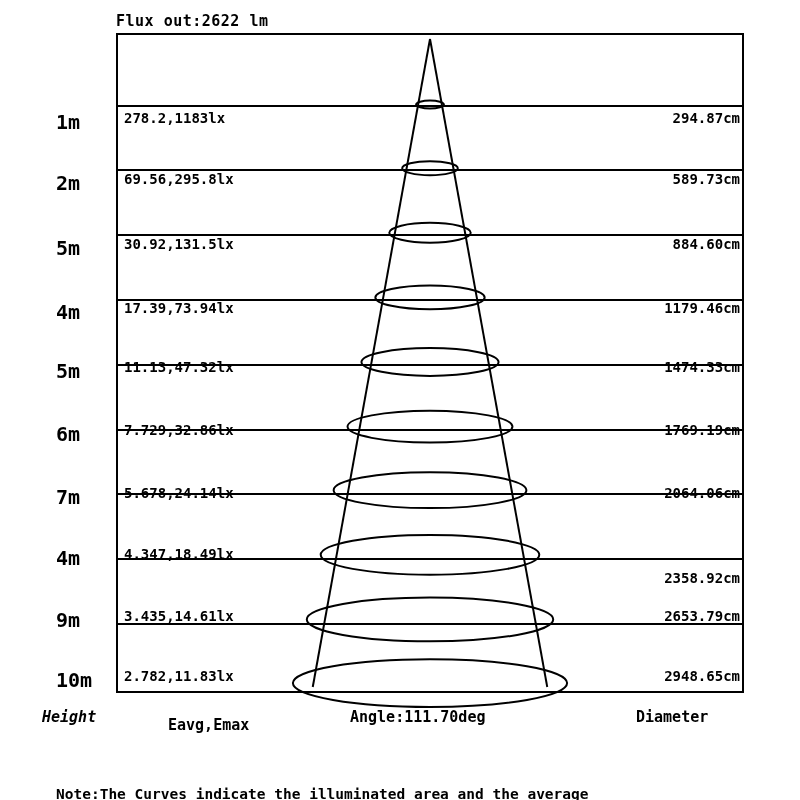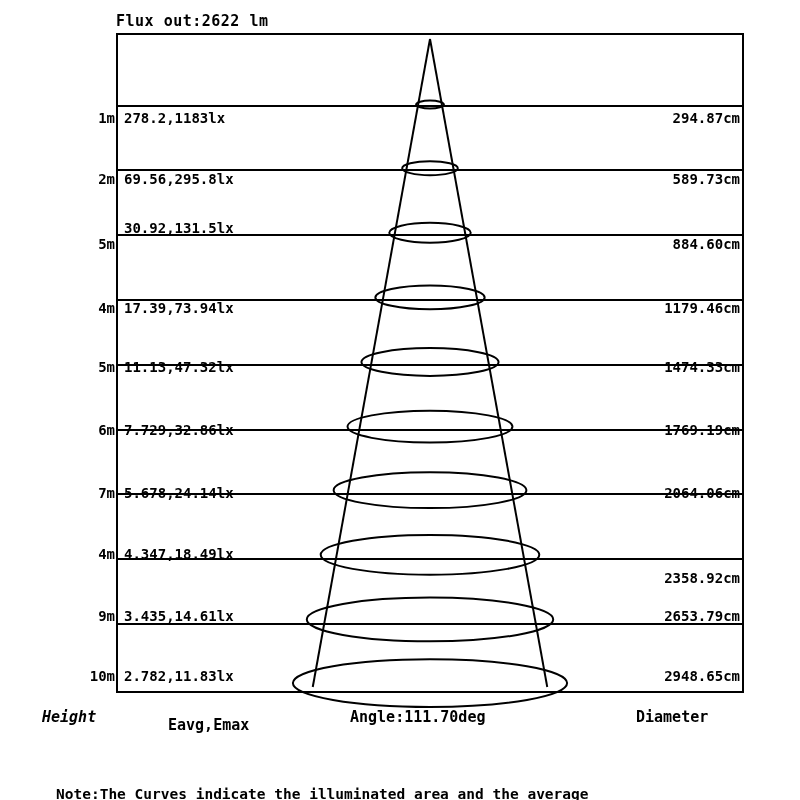--- a/index.html
+++ b/index.html
@@ -48,26 +48,26 @@
   svg.cone {
     position: absolute;
     left: 0;
     top: 0;
     width: 100%;
     height: 100%;
     overflow: visible;
   }
   .height-label {
     position: absolute;
-    text-align: right;
-    font-size: 14px;
+    text-align: left;
+    font-size: 20px;
     font-weight: bold;
     white-space: nowrap;
     width: 70px;
-    left: 45px;
+    left: 56px;
   }
   .eavg-label {
     position: absolute;
     left: 124px;
     font-size: 14px;
     font-weight: bold;
     white-space: nowrap;
   }
   .diam-label {
     position: absolute;
@@ -140,21 +140,21 @@
   <div class="height-label" style="top:300px">4m</div>
   <div class="height-label" style="top:359px">5m</div>
   <div class="height-label" style="top:422px">6m</div>
   <div class="height-label" style="top:485px">7m</div>
   <div class="height-label" style="top:546px">4m</div>
   <div class="height-label" style="top:608px">9m</div>
   <div class="height-label" style="top:668px">10m</div>
 
   <div class="eavg-label" style="top:110px">278.2,1183lx</div>
   <div class="eavg-label" style="top:171px">69.56,295.8lx</div>
-  <div class="eavg-label" style="top:220px">30.92,131.5lx</div>
+  <div class="eavg-label" style="top:236px">30.92,131.5lx</div>
   <div class="eavg-label" style="top:300px">17.39,73.94lx</div>
   <div class="eavg-label" style="top:359px">11.13,47.32lx</div>
   <div class="eavg-label" style="top:422px">7.729,32.86lx</div>
   <div class="eavg-label" style="top:485px">5.678,24.14lx</div>
   <div class="eavg-label" style="top:546px">4.347,18.49lx</div>
   <div class="eavg-label" style="top:608px">3.435,14.61lx</div>
   <div class="eavg-label" style="top:668px">2.782,11.83lx</div>
 
   <div class="diam-label" style="top:110px">294.87cm</div>
   <div class="diam-label" style="top:171px">589.73cm</div>

